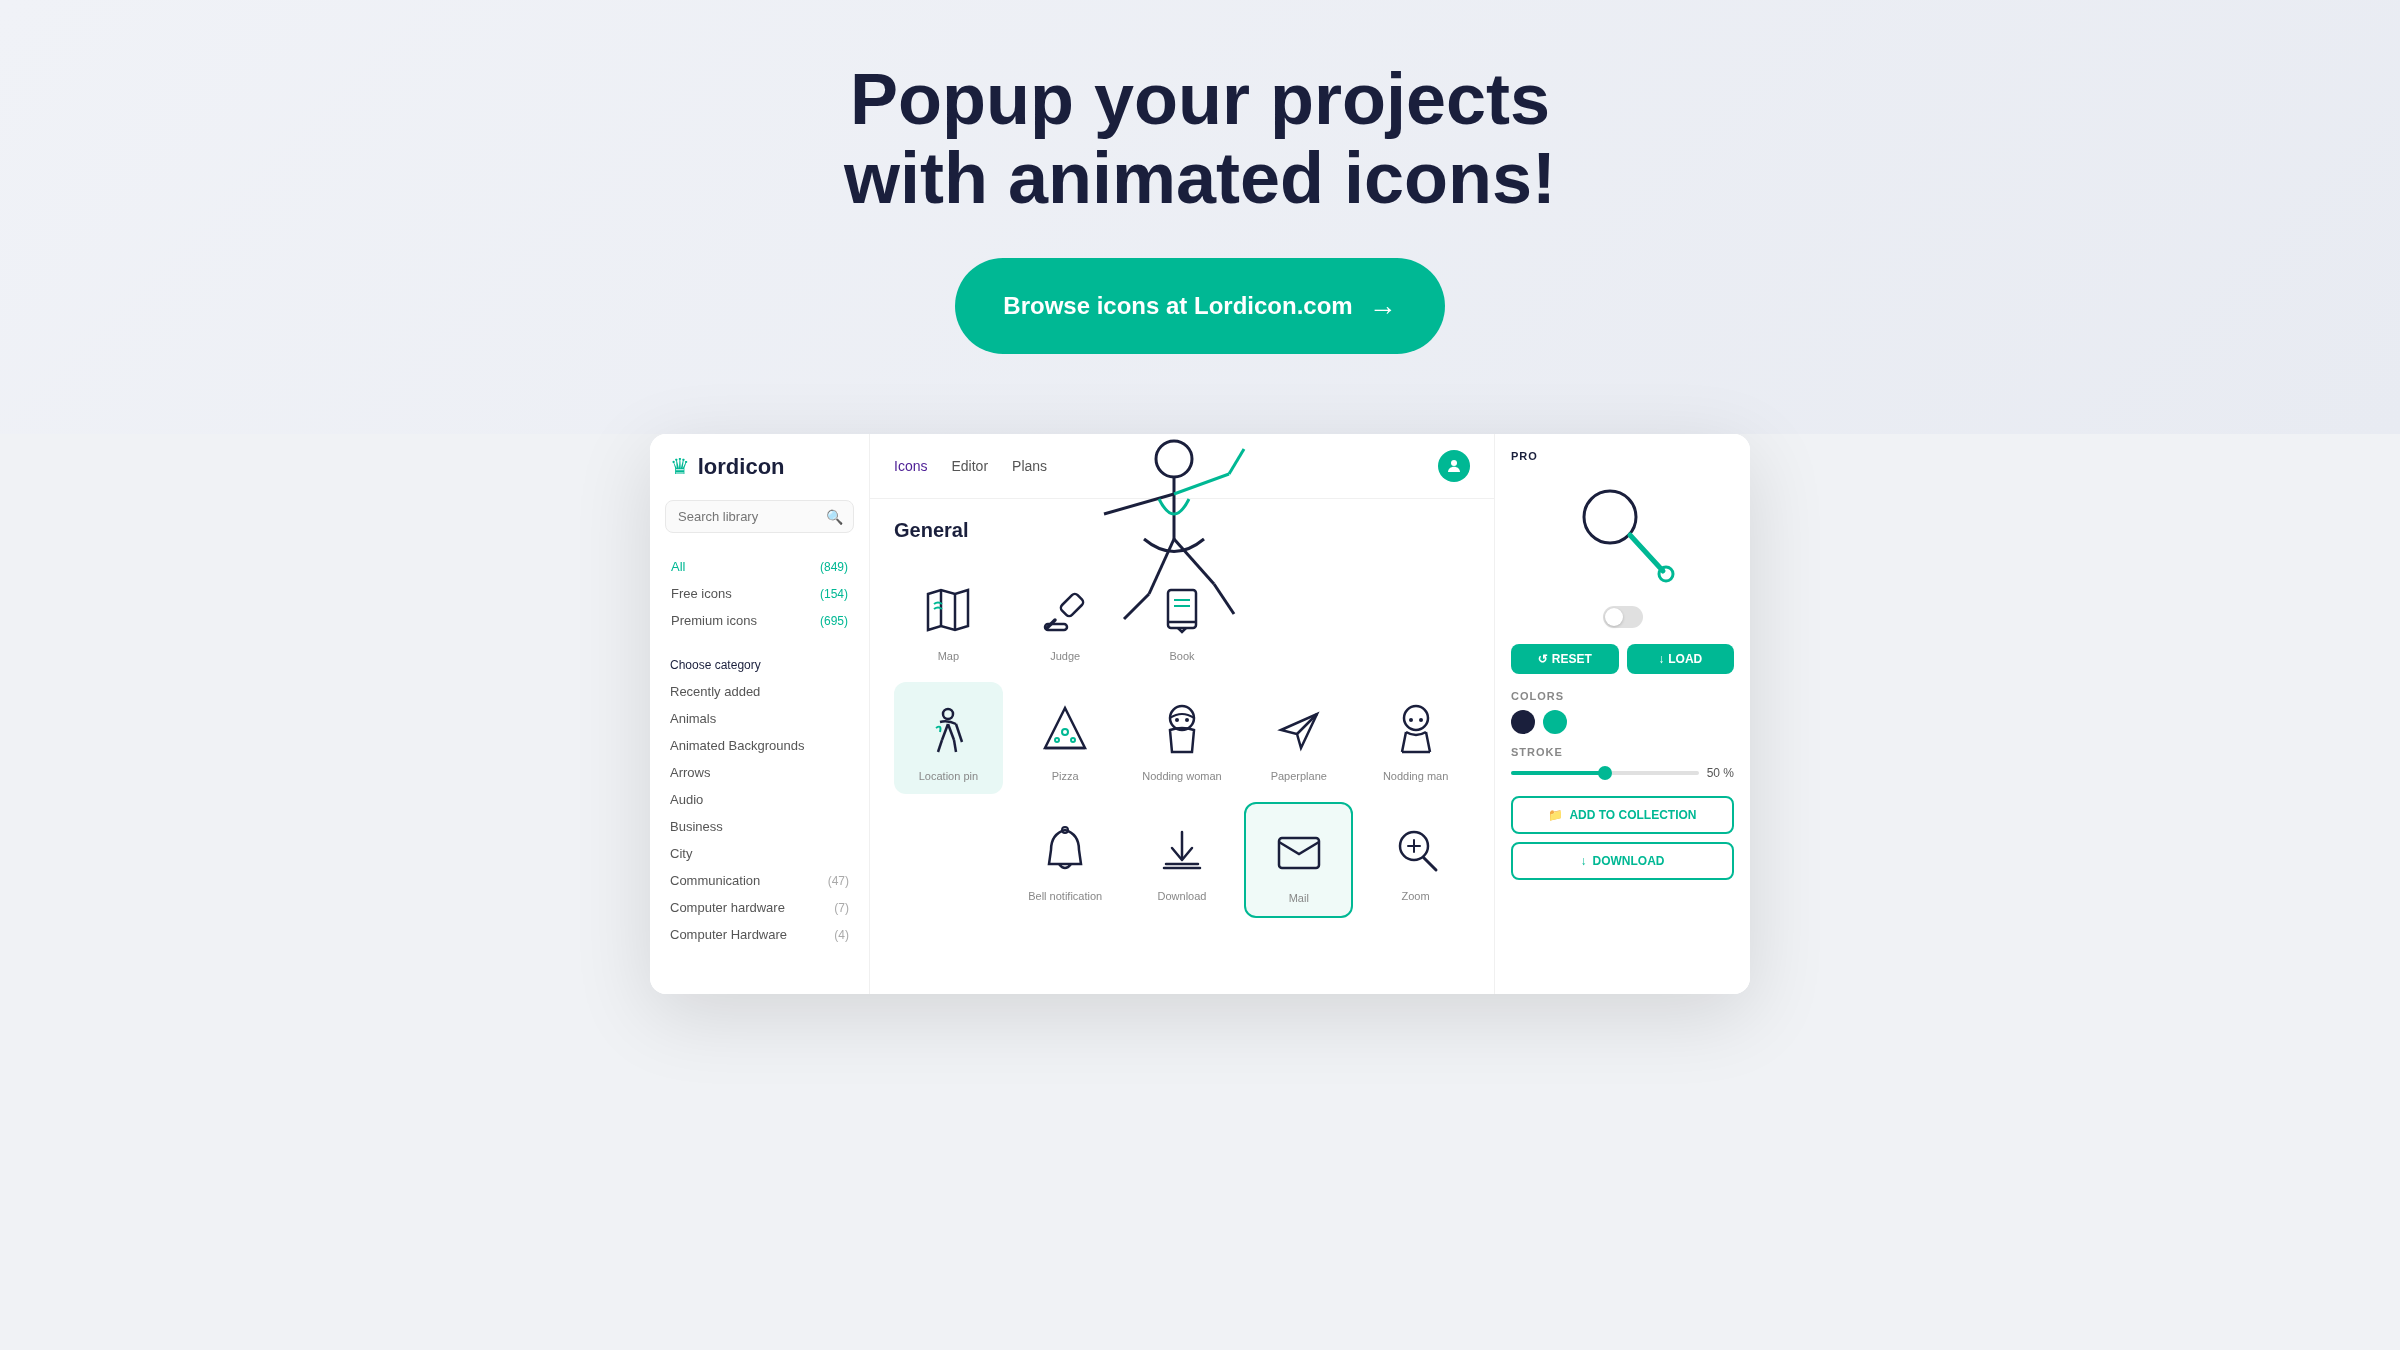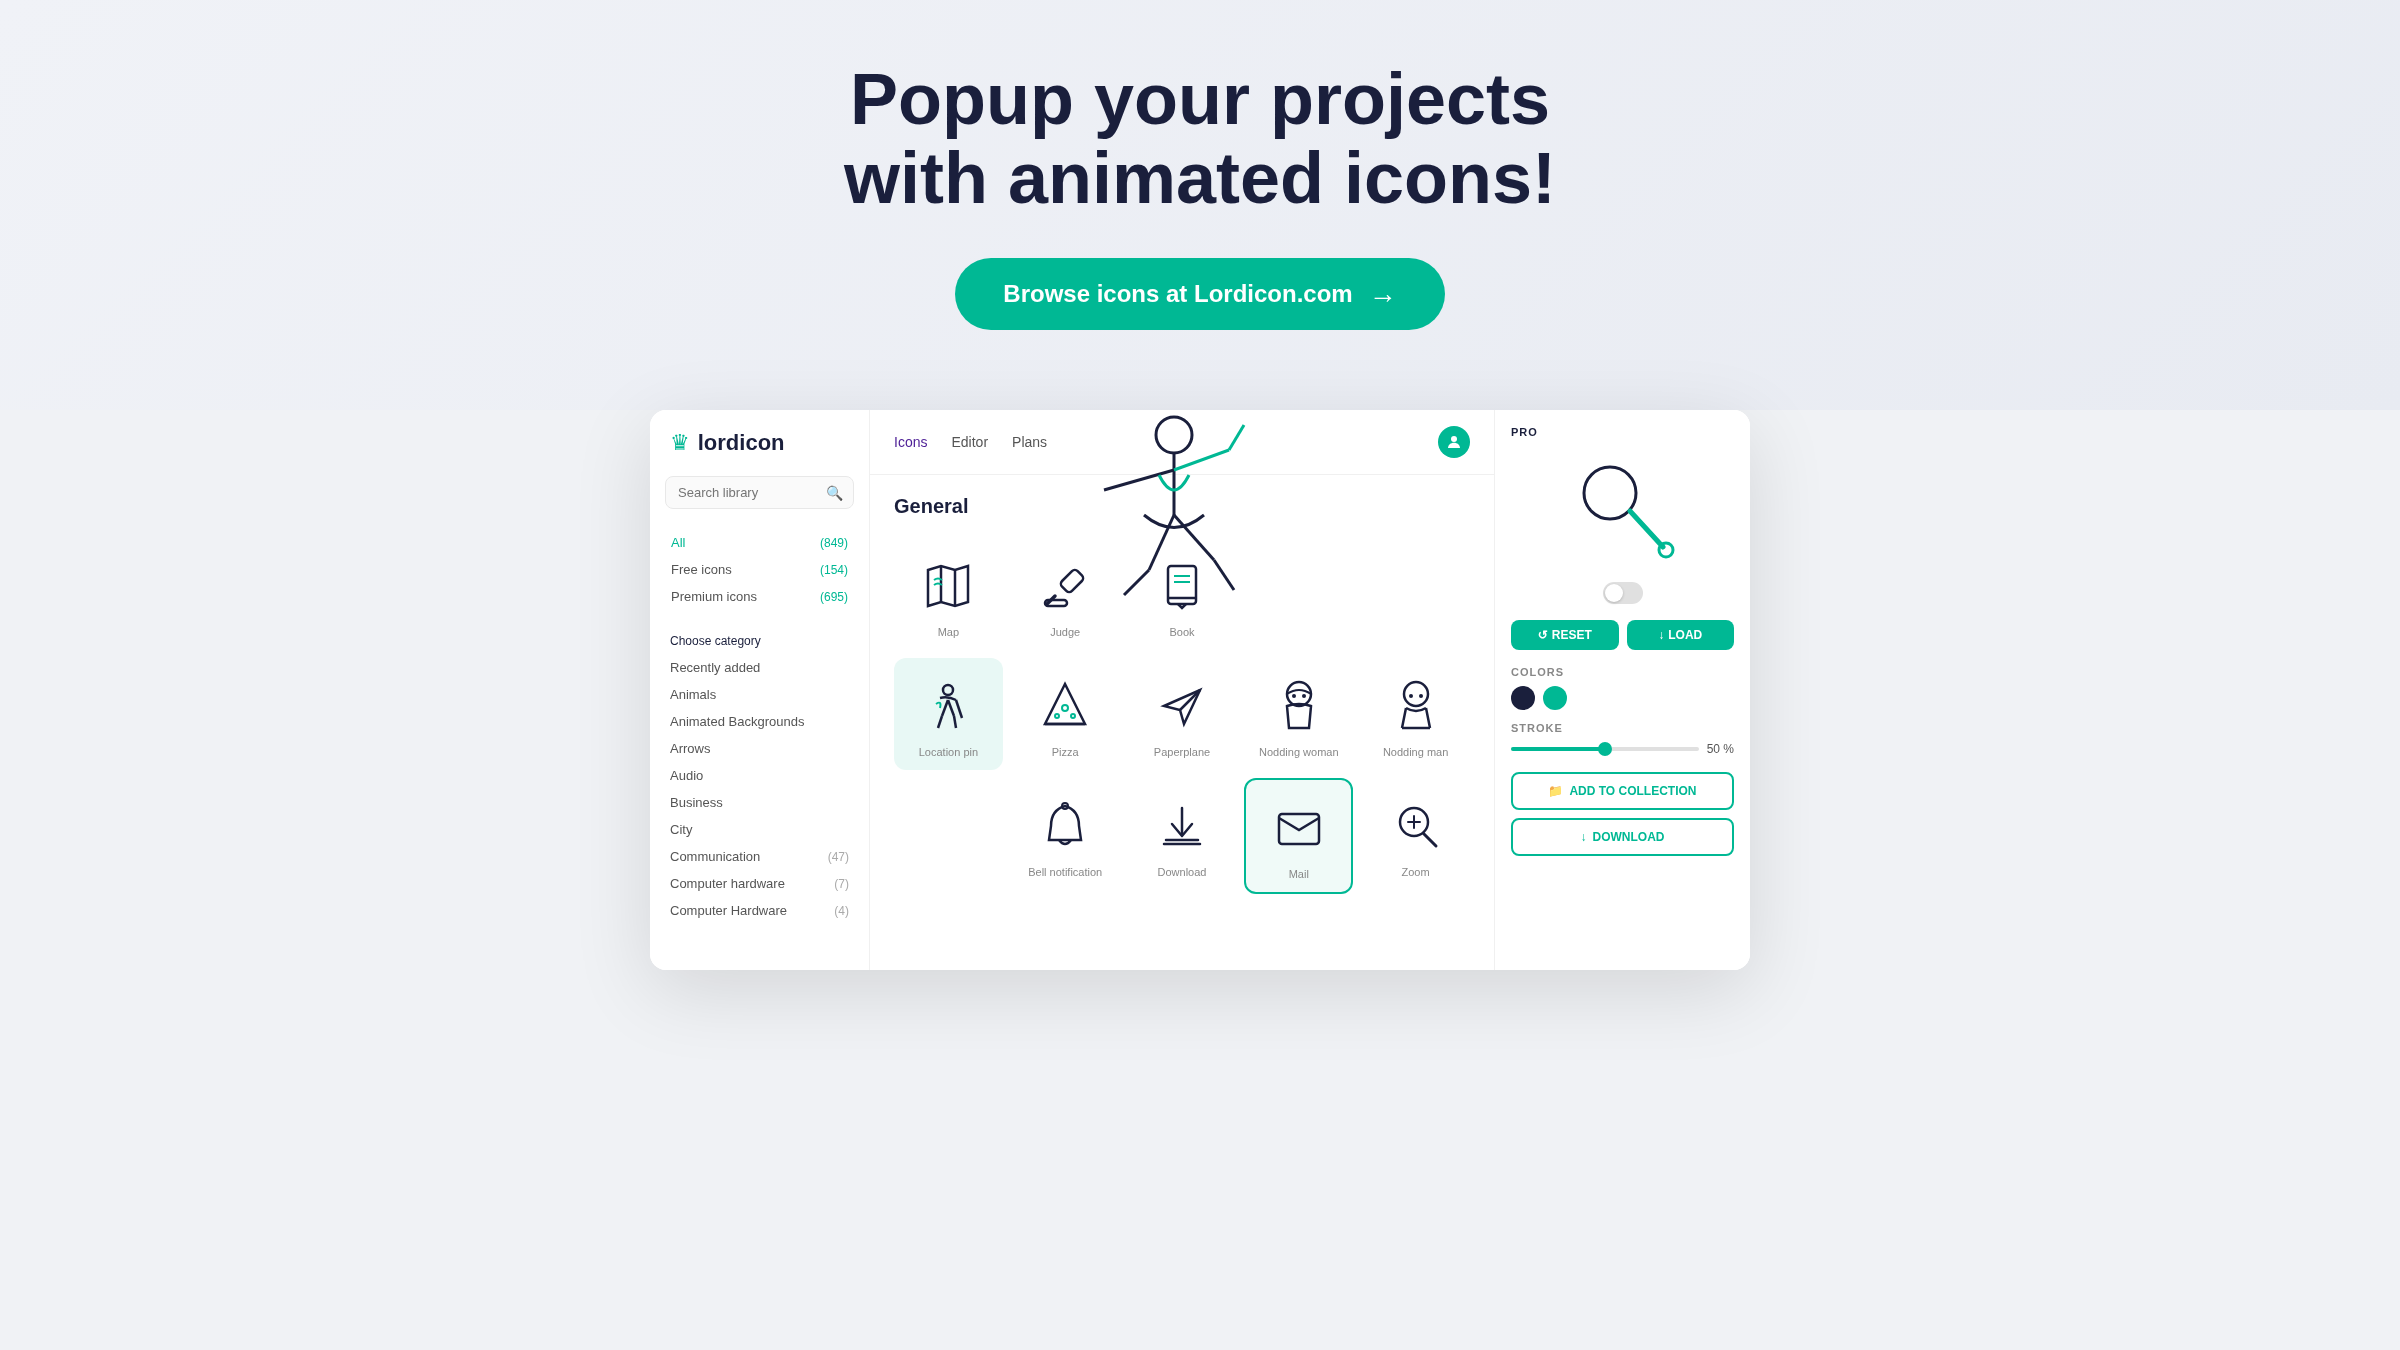--- a/index.html
+++ b/index.html
@@ -26,21 +26,21 @@
       margin: 0 auto 40px;
     }
     .hero-btn {
       display: inline-flex;
       align-items: center;
       gap: 16px;
       background: #00b894;
       color: white;
       font-size: 24px;
       font-weight: 700;
-      padding: 20px 48px;
+      padding: 32px 48px;
       border-radius: 50px;
       border: none;
       cursor: pointer;
       text-decoration: none;
     }
     .hero-btn .arrow {
       font-size: 28px;
     }
 
     
@@ -604,38 +604,38 @@
               <circle cx="20" cy="38" r="2" stroke="#00b894" stroke-width="2" fill="none"></circle>
               <circle cx="36" cy="38" r="2" stroke="#00b894" stroke-width="2" fill="none"></circle>
             </svg>
           </div>
           <span class="icon-label">Pizza</span>
         </div>
 
         <div class="icon-cell">
           <div class="icon-svg">
             <svg width="56" height="56" viewBox="0 0 56 56" fill="none">
-              <path d="M10 28 L46 12 L30 46 L26 32 Z" stroke="#1a1f3c" stroke-width="2.5" fill="none"></path>
-              <line x1="26" y1="32" x2="46" y2="12" stroke="#1a1f3c" stroke-width="2.5"></line>
-            </svg>
-          </div>
-          <span class="icon-label">Paperplane</span>
-        </div>
-
-        <div class="icon-cell">
-          <div class="icon-svg">
-            <svg width="56" height="56" viewBox="0 0 56 56" fill="none">
               <circle cx="28" cy="16" r="12" stroke="#1a1f3c" stroke-width="2.5" fill="none"></circle>
               <path d="M16 16 Q28 8 40 16" stroke="#1a1f3c" stroke-width="2" fill="none"></path>
               <circle cx="23" cy="18" r="2" fill="#1a1f3c"></circle>
               <circle cx="33" cy="18" r="2" fill="#1a1f3c"></circle>
               <path d="M16 28 Q28 24 40 28 L38 50 L18 50 Z" stroke="#1a1f3c" stroke-width="2.5" fill="none"></path>
             </svg>
           </div>
           <span class="icon-label">Nodding woman</span>
+        </div>
+
+        <div class="icon-cell">
+          <div class="icon-svg">
+            <svg width="56" height="56" viewBox="0 0 56 56" fill="none">
+              <path d="M10 28 L46 12 L30 46 L26 32 Z" stroke="#1a1f3c" stroke-width="2.5" fill="none"></path>
+              <line x1="26" y1="32" x2="46" y2="12" stroke="#1a1f3c" stroke-width="2.5"></line>
+            </svg>
+          </div>
+          <span class="icon-label">Paperplane</span>
         </div>
 
         <div class="icon-cell">
           <div class="icon-svg">
             <svg width="56" height="56" viewBox="0 0 56 56" fill="none">
               <circle cx="28" cy="16" r="12" stroke="#1a1f3c" stroke-width="2.5" fill="none"></circle>
               <circle cx="23" cy="18" r="2" fill="#1a1f3c"></circle>
               <circle cx="33" cy="18" r="2" fill="#1a1f3c"></circle>
               <path d="M18 30 L14 50 M38 30 L42 50" stroke="#1a1f3c" stroke-width="2.5" fill="none"></path>
               <path d="M18 30 Q28 36 38 30" stroke="#1a1f3c" stroke-width="2.5" fill="none"></path>

